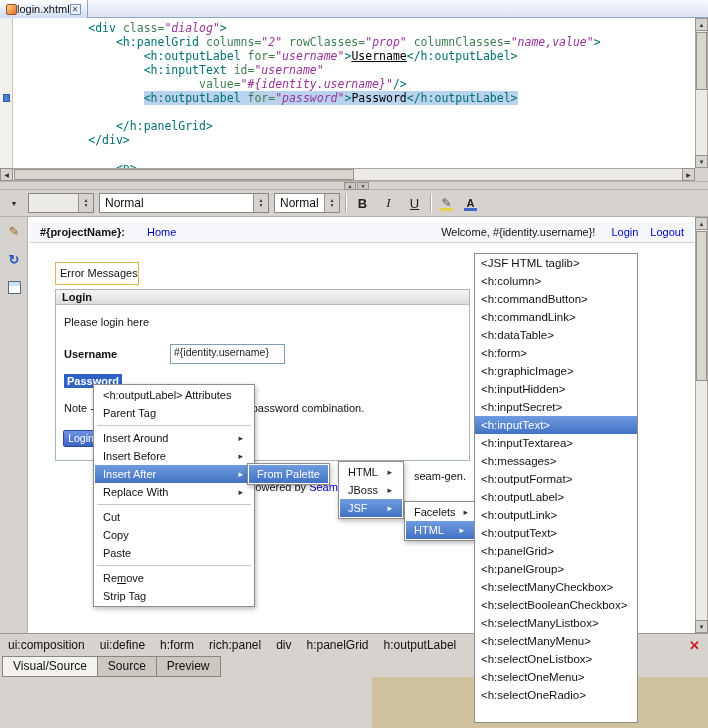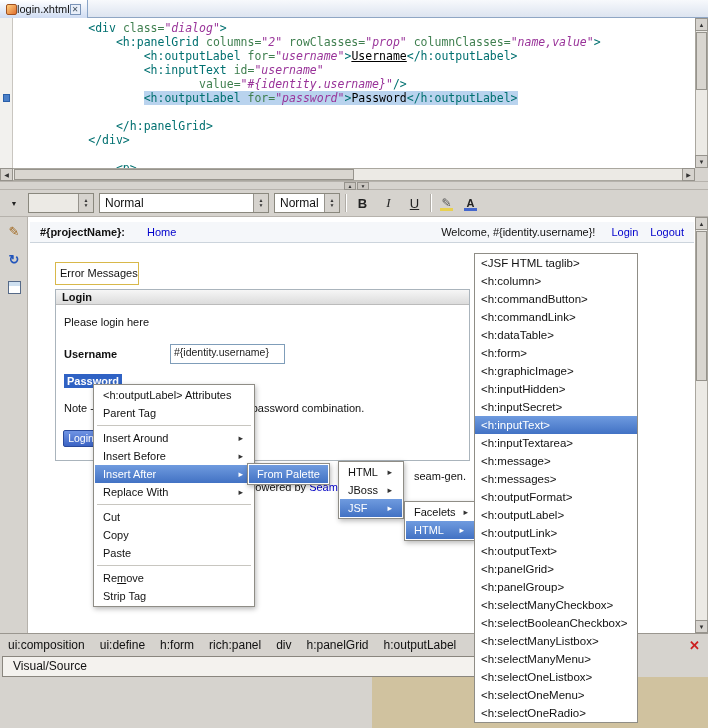--- a/index.html
+++ b/index.html
@@ -93,21 +93,21 @@
   #taglist{position:absolute;left:474px;top:253px;width:164px;height:470px;background:#fff;border:1px solid #8f8d86;z-index:60;overflow:hidden;}
   .tag-item{height:18px;line-height:18px;font-size:11.5px;padding:0 6px;white-space:nowrap;}
   .tag-item.sel{background:linear-gradient(#6f9bdf,#4272c4);color:#fff;}
 
   
   #breadcrumb{position:absolute;left:0;top:633px;width:708px;height:23px;background:#d6d3ce;border-top:1px solid #9a968f;display:flex;align-items:center;gap:15px;padding:0 8px;font-size:12px;}
   .crumb{white-space:nowrap;}
   #bc-close{margin-left:auto;color:#cc2020;font-weight:bold;font-size:13px;}
 
   
-  #btabs{position:absolute;left:0;top:656px;width:612px;height:21px;background:#d6d3ce;display:flex;align-items:stretch;padding-left:2px;flex-direction:column;}
+  #btabs{position:absolute;left:0;top:656px;width:612px;height:21px;background:#d6d3ce;display:flex;align-items:stretch;padding-left:2px;}
   .btab{padding:0 10px;font-size:12px;line-height:19px;border:1px solid #8a867e;margin-right:-1px;background:#ccc8c0;}
   .btab.active{background:#f4f2ee;}
 
   
   #bottom-gray{position:absolute;left:0;top:677px;width:372px;height:51px;background:#d6d3ce;}
   #bottom-desktop{position:absolute;left:372px;top:677px;width:336px;height:51px;background:#d0c29f;}
 </style>
 </head>
 <body>
 
@@ -301,21 +301,20 @@
     <div class="tag-item">&lt;h:column&gt;</div>
     <div class="tag-item">&lt;h:commandButton&gt;</div>
     <div class="tag-item">&lt;h:commandLink&gt;</div>
     <div class="tag-item">&lt;h:dataTable&gt;</div>
     <div class="tag-item">&lt;h:form&gt;</div>
     <div class="tag-item">&lt;h:graphicImage&gt;</div>
     <div class="tag-item">&lt;h:inputHidden&gt;</div>
     <div class="tag-item">&lt;h:inputSecret&gt;</div>
     <div class="tag-item sel">&lt;h:inputText&gt;</div>
     <div class="tag-item">&lt;h:inputTextarea&gt;</div>
-    <div class="tag-item">&lt;h:message&gt;</div>
     <div class="tag-item">&lt;h:messages&gt;</div>
     <div class="tag-item">&lt;h:outputFormat&gt;</div>
     <div class="tag-item">&lt;h:outputLabel&gt;</div>
     <div class="tag-item">&lt;h:outputLink&gt;</div>
     <div class="tag-item">&lt;h:outputText&gt;</div>
     <div class="tag-item">&lt;h:panelGrid&gt;</div>
     <div class="tag-item">&lt;h:panelGroup&gt;</div>
     <div class="tag-item">&lt;h:selectManyCheckbox&gt;</div>
     <div class="tag-item">&lt;h:selectBooleanCheckbox&gt;</div>
     <div class="tag-item">&lt;h:selectManyListbox&gt;</div>

